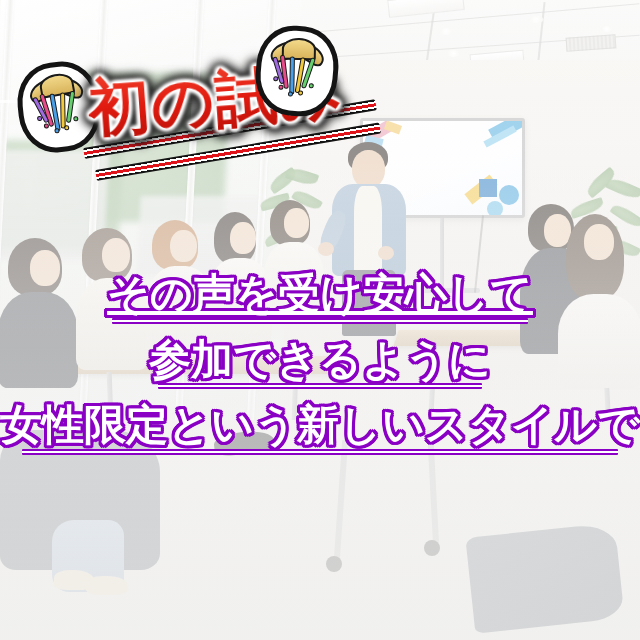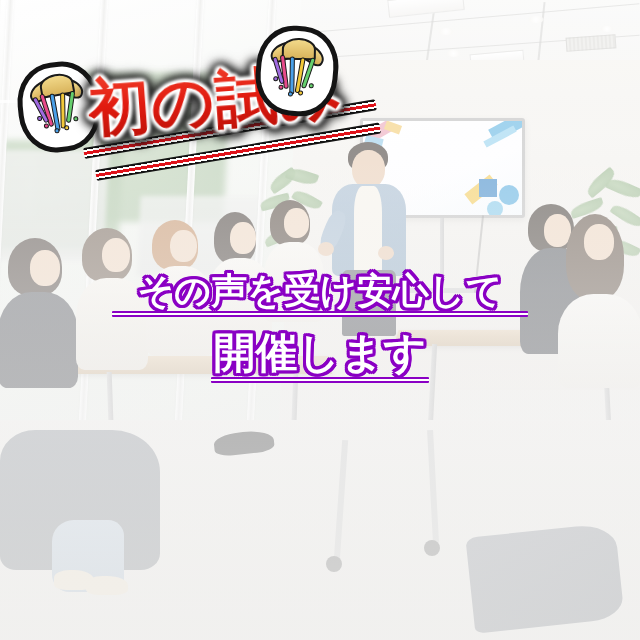--- a/index.html
+++ b/index.html
@@ -273,21 +273,21 @@
     background:#ffffff;
     border-top:2px solid #8a00c4;
     border-bottom:2px solid #8a00c4;
     border-radius:1px;
     margin-top:2px;
   }
 
   .l1 .msg { font-size:42px; }
   .l1 .rule { width:556px; }
   .l2 { margin-top:14px; }
-  .l2 .msg { font-size:36px; }
+  .l2 .msg { font-size:42px;text-decoration:underline; }
   .l2 .rule { width:416px; }
   .l3 { margin-top:14px; }
   .l3 .msg { font-size:42px; }
   .l3 .rule { width:324px; }
   .l4 { margin-top:14px; }
   .l4 .msg { font-size:42px; }
   .l4 .rule { width:596px; }
   .l5 { margin-top:14px; }
   .l5 .msg { font-size:42px; }
   .l5 .rule { width:218px; }
@@ -476,21 +476,25 @@
   </div>
 
   <div class="lines">
 
 
     <div class="line-wrap l2">
       <div class="msg">その声を受け安心して</div>
       <div class="rule"></div>
     </div>
 
-
-
-    <div class="line-wrap l5">
-      <div class="msg">開催します</div>
+    <div class="line-wrap l3">
+      <div class="msg">参加できるように</div>
       <div class="rule"></div>
     </div>
+
+    <div class="line-wrap l4">
+      <div class="msg">女性限定という新しいスタイルで</div>
+      <div class="rule"></div>
+    </div>
+
   </div>
 
 </div>
 
 </body></html>

